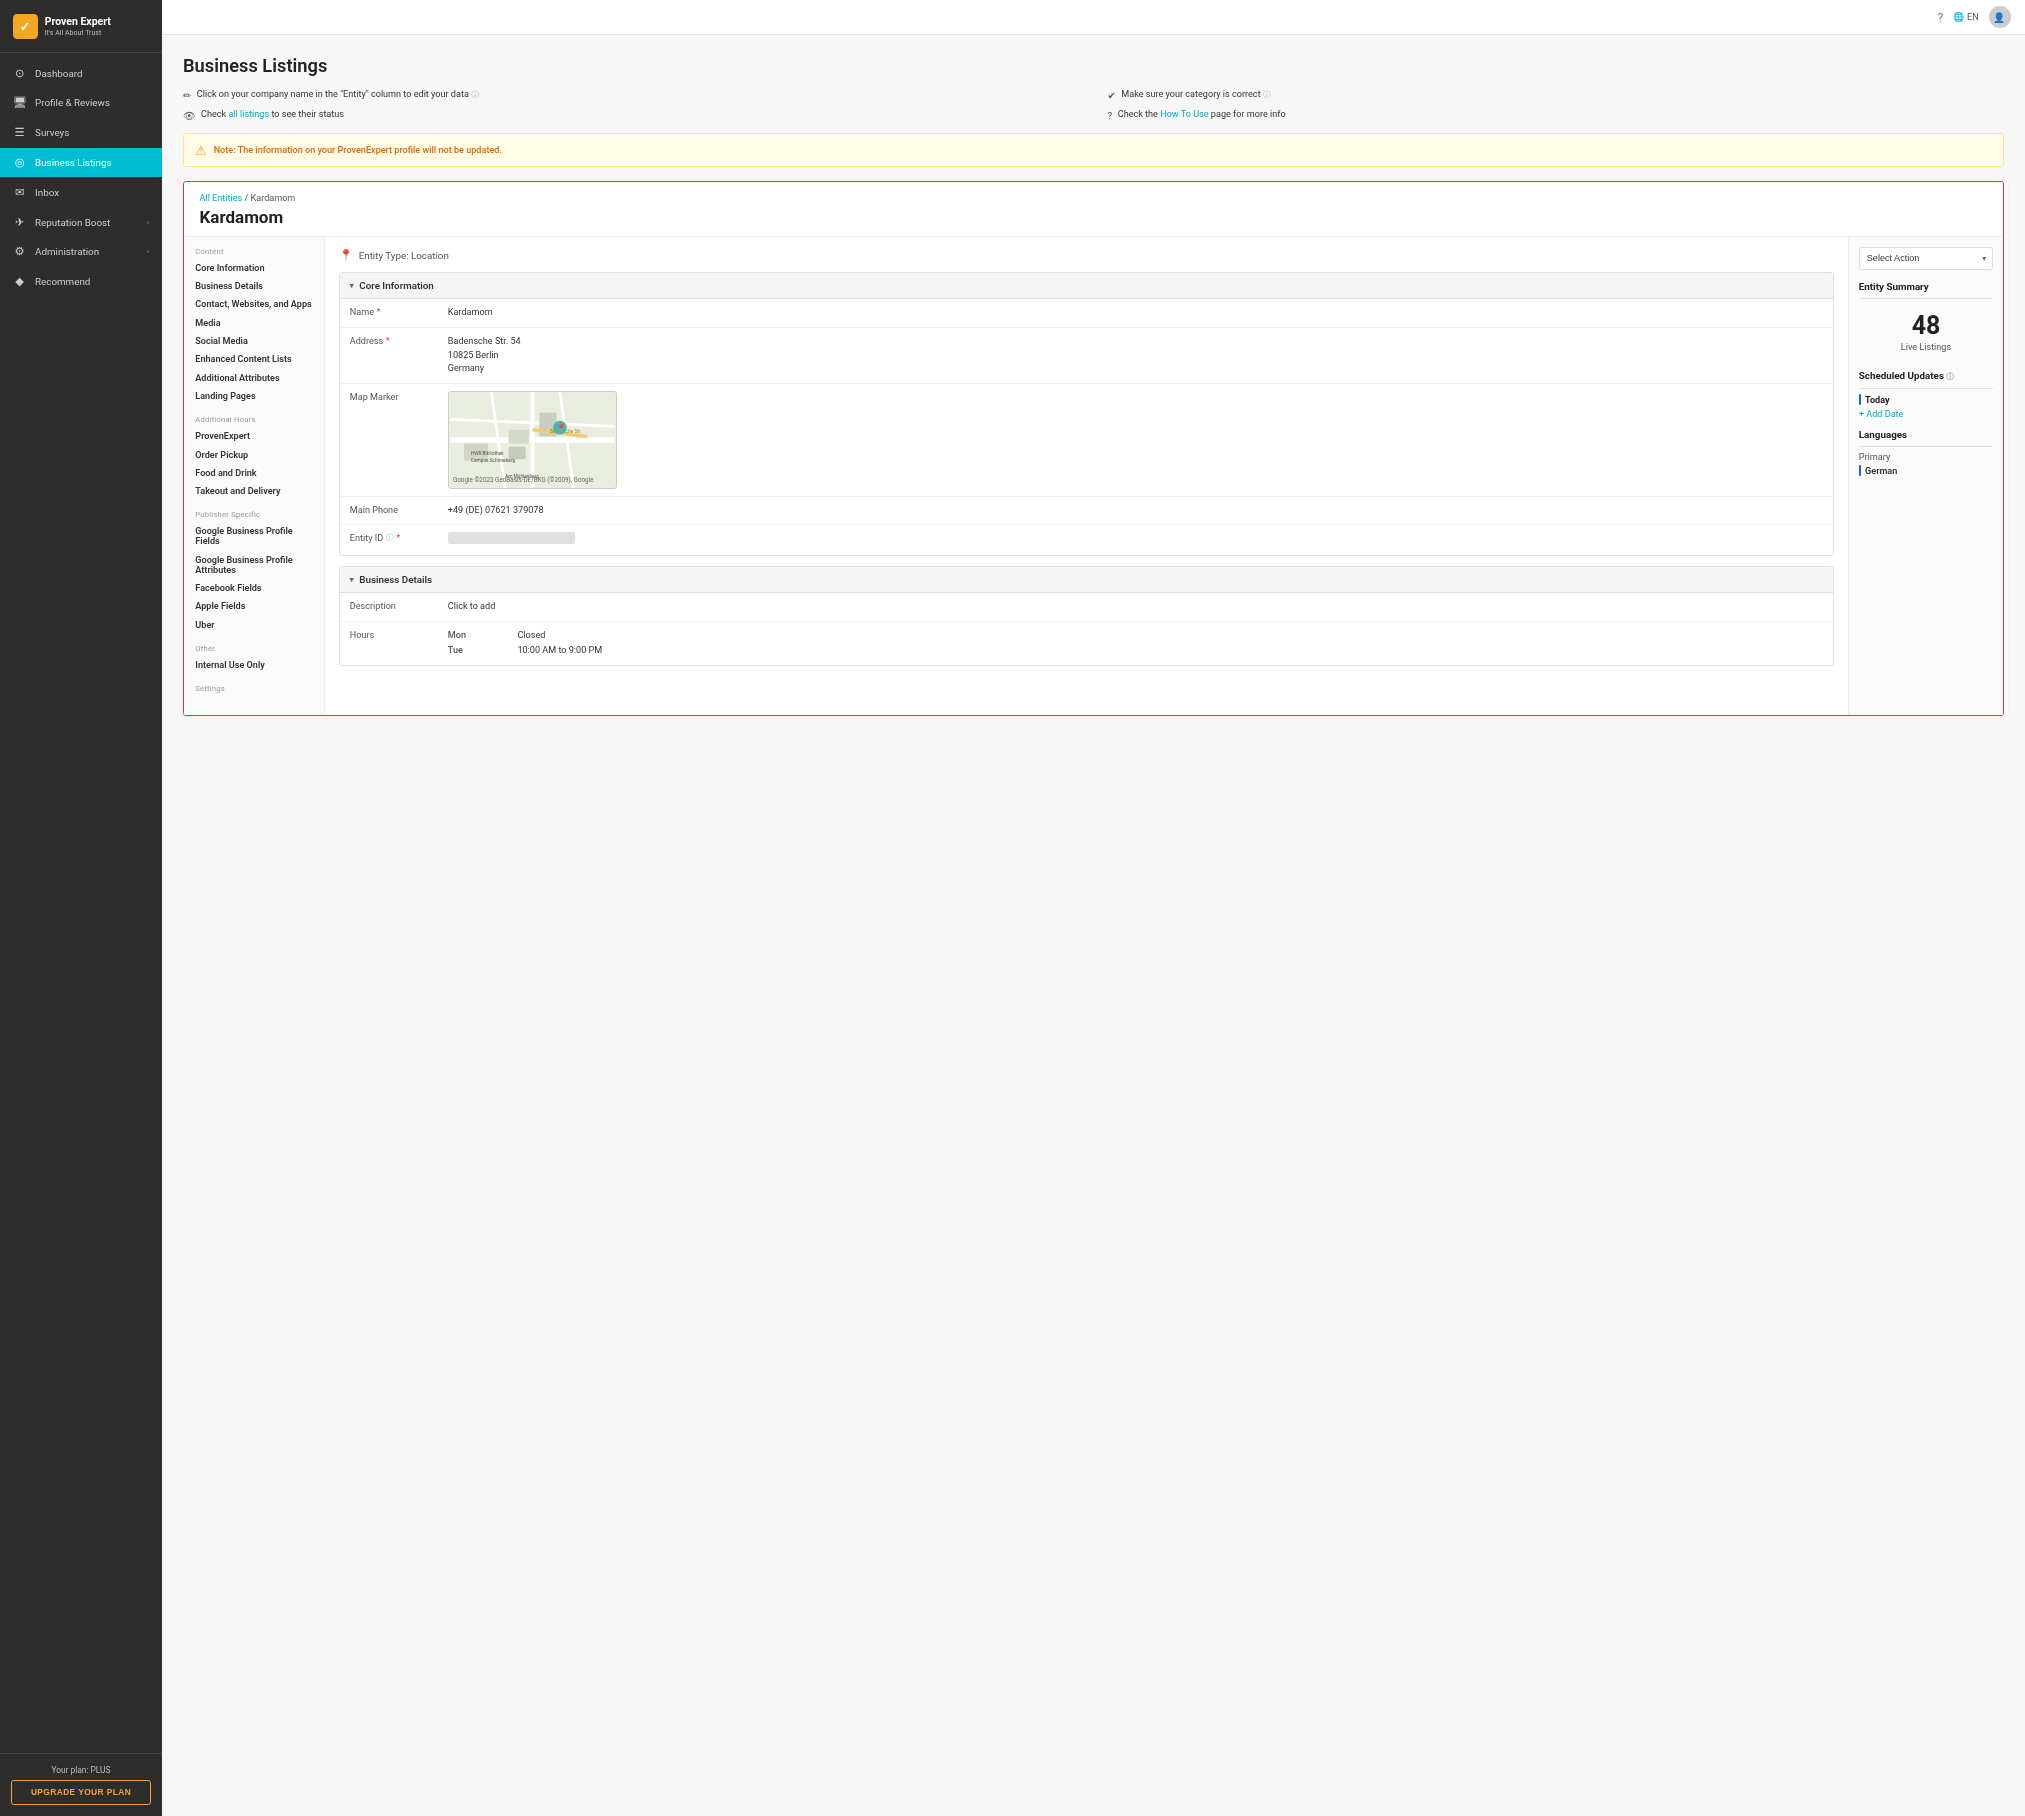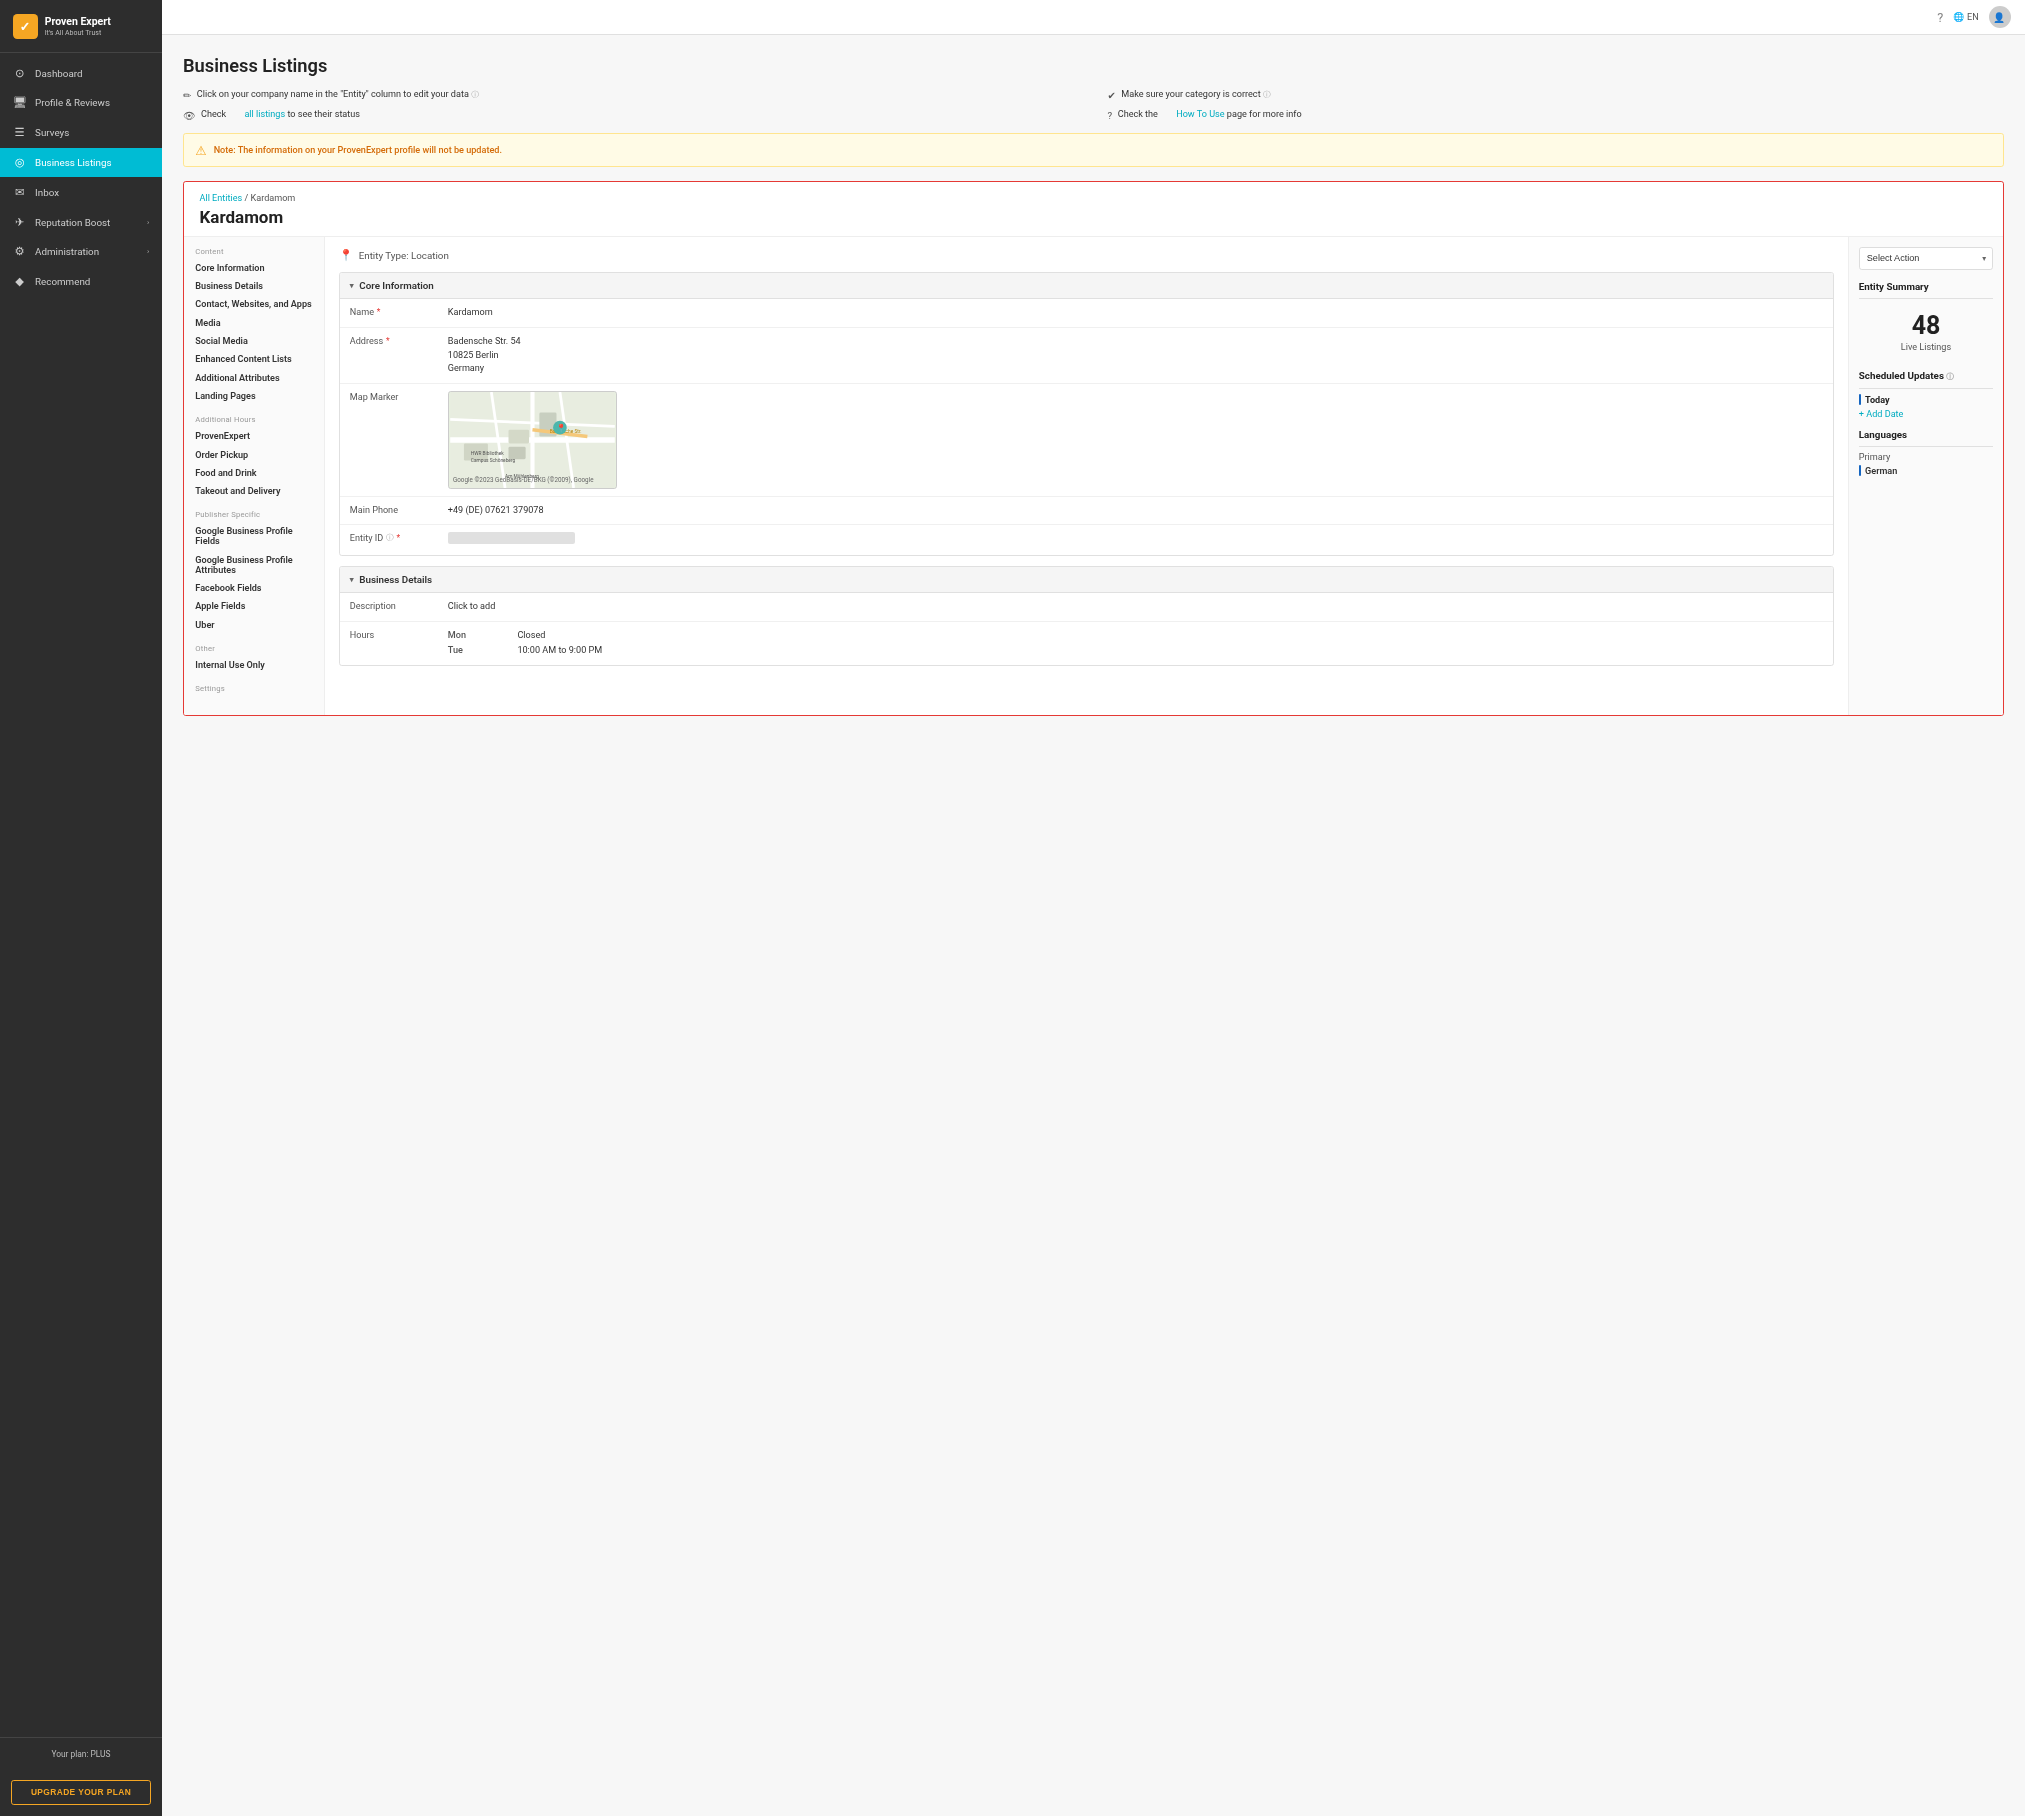--- a/index.html
+++ b/index.html
@@ -45,21 +45,21 @@
     }
     .nav-item.active { background: #00bcd4; color: #fff; }
     .nav-item .nav-icon { width: 14px; text-align: center; font-size: 11.3px; flex-shrink: 0; }
     .nav-item .nav-label { font-size: 9.8px; flex: 1; }
     .nav-item .nav-arrow { font-size: 7.7px; color: #aaa; }
     .sidebar-bottom {
       padding: 11.3px;
       border-top: 0.7px solid #444;
       text-align: center;
     }
-    .plan-label { font-size: 8.4px; color: #bbb; margin-bottom: 21px; }
+    .plan-label { font-size: 8.4px; color: #bbb; margin-bottom: 5px; }
     .upgrade-btn {
       display: block; width: 100%;
       padding: 6.3px 0;
       border: 1.4px solid #f5a623;
       background: transparent;
       color: #f5a623;
       font-size: 8.4px; font-weight: 700;
       border-radius: 2.8px;
       cursor: pointer;
       letter-spacing: 0.4px;
@@ -92,21 +92,21 @@
     .page-title { font-size: 18.3px; font-weight: 600; color: #222; margin-bottom: 12.7px; }
 
     
     .info-grid {
       display: grid; grid-template-columns: 1fr 1fr;
       gap: 4.2px 28px;
       margin-bottom: 9.8px;
     }
     .info-item { display: flex; align-items: flex-start; gap: 5.6px; font-size: 9.1px; color: #333; line-height: 1.5; }
     .info-item .iicon { color: #555; font-size: 9.8px; margin-top: 0.7px; }
-    .info-item a { color: #00acc1; text-decoration: none; margin-left: 16px; }
+    .info-item a { color: #00acc1; text-decoration: none; }
 
     
     .warning-banner {
       background: #fffbe6;
       border: 0.7px solid #ffe58f;
       border-radius: 2.8px;
       padding: 8.4px 11.3px;
       display: flex; align-items: center; gap: 7px;
       margin-bottom: 14px;
       font-size: 9.1px;

